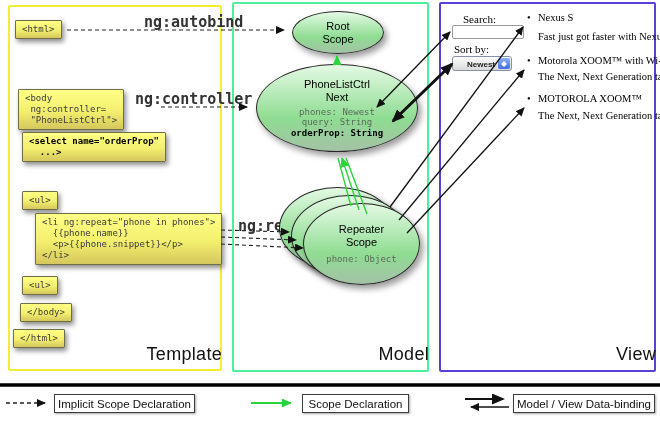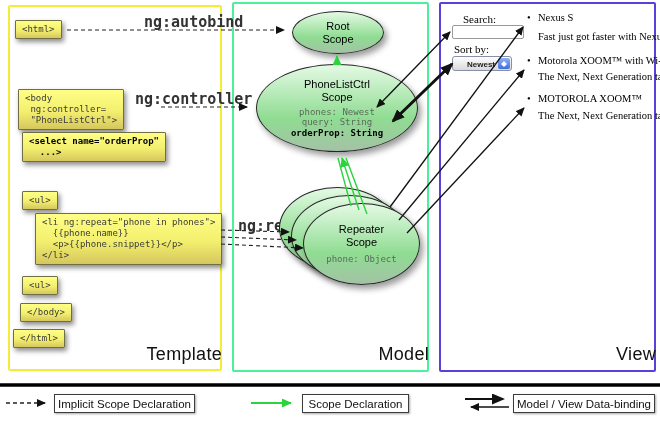--- a/index.html
+++ b/index.html
@@ -90,21 +90,21 @@
   <span class="arrlabel" style="left:135px;top:90px;">ng:controller</span>
   <span class="arrlabel" style="left:238px;top:217px;">ng:repeat</span>
 
   <div class="ellipse" style="left:292px;top:11px;width:90px;height:41px;align-items:center;">
     <div class="etitle">Root
 Scope</div>
   </div>
 
   <div class="ellipse" style="left:256px;top:64px;width:160px;height:86px;">
     <div class="etitle">PhoneListCtrl
-Scope</div>
+Next</div>
     <div class="eprop" style="margin-top:3px;">phones: Newest</div>
     <div class="eprop">query: String</div>
     <div class="eprop bold">orderProp: String</div>
   </div>
 
   <div class="ellipse" style="left:279px;top:187px;width:115px;height:80px;"></div>
   <div class="ellipse" style="left:291px;top:195px;width:115px;height:80px;"></div>
   <div class="ellipse" style="left:303px;top:203px;width:115px;height:80px;">
     <div class="etitle">Repeater
 Scope</div>

